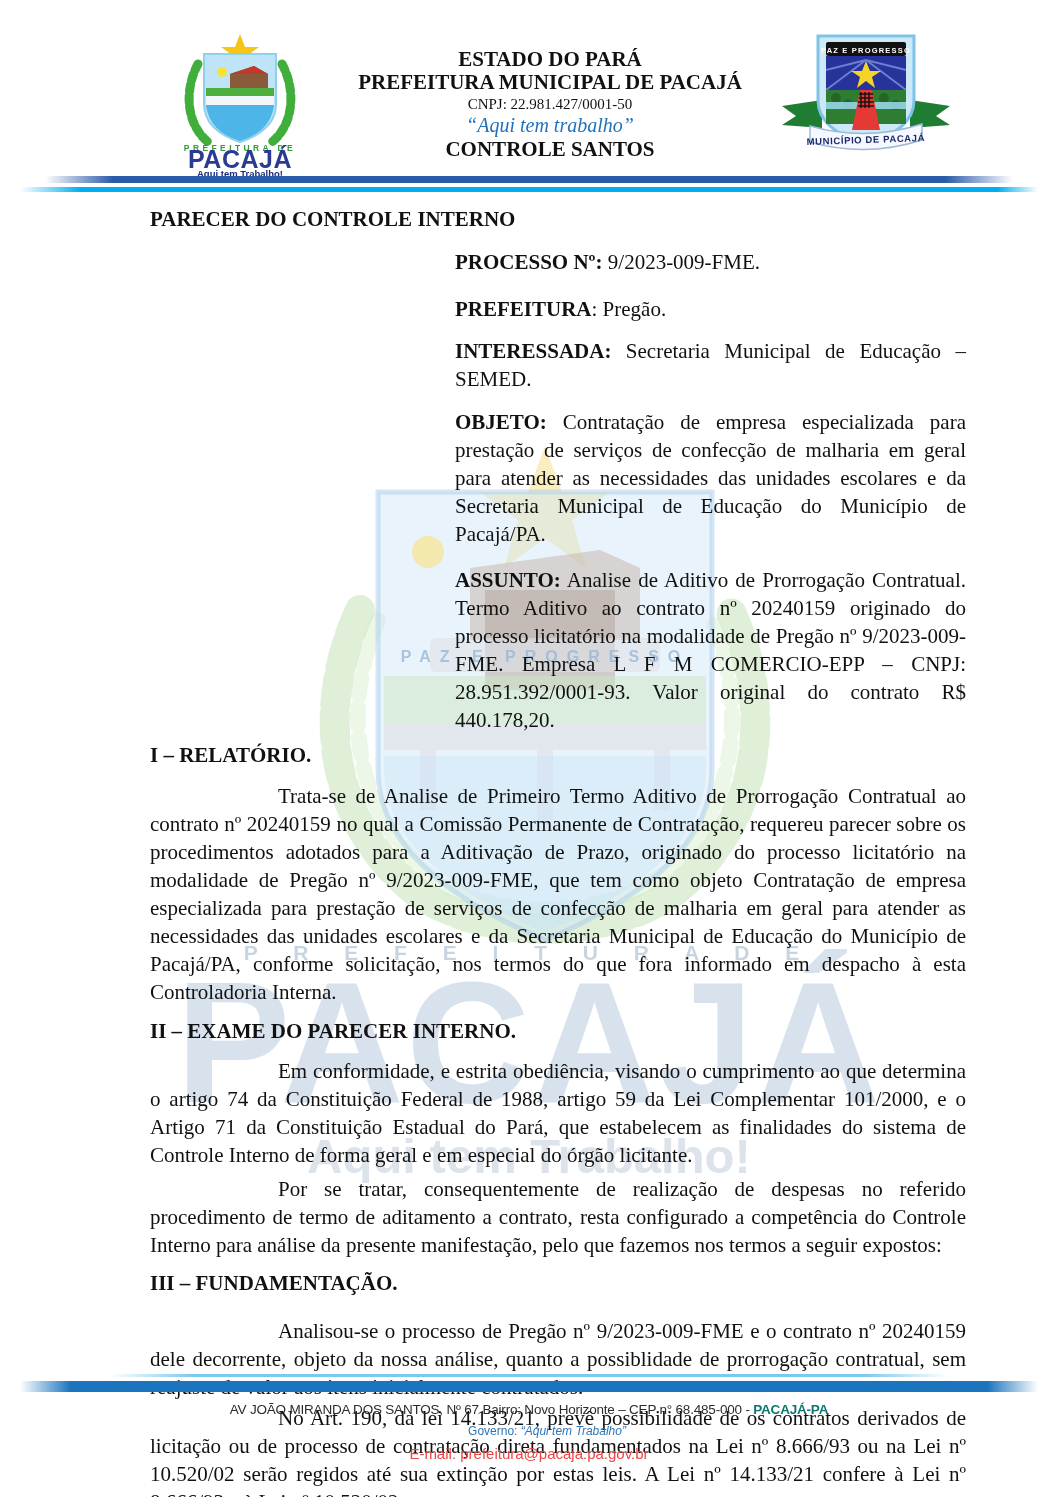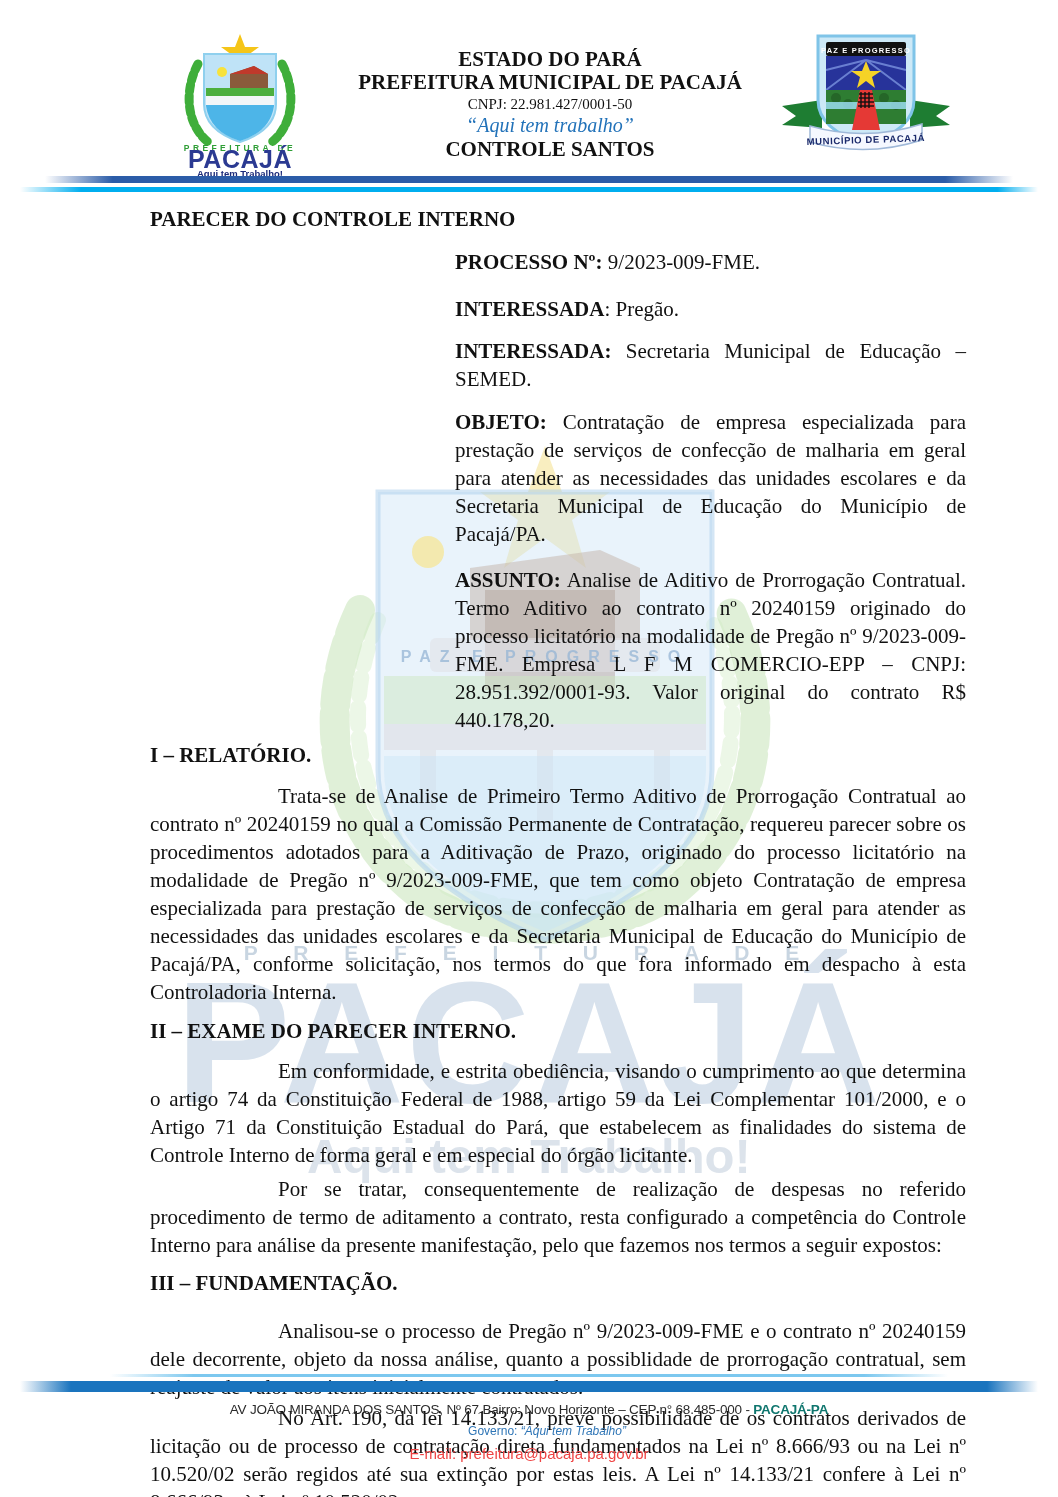--- a/index.html
+++ b/index.html
@@ -177,21 +177,21 @@
     <div class="bar-navy"></div>
     <div class="bar-cyan"></div>
   </div>
 
   <main class="content">
 
     <div class="doc-title">PARECER DO CONTROLE INTERNO</div>
 
     <div class="fields">
       <p class="field f1"><b>PROCESSO Nº:</b><span> 9/2023-009-FME.</span></p>
-      <p class="field f2"><b>INTERESSADA</b><span>: Pregão.</span></p>
+      <p class="field f2"><b>PREFEITURA</b><span>: Pregão.</span></p>
       <p class="field f3"><b>INTERESSADA:</b><span> Secretaria Municipal de Educação – SEMED.</span></p>
       <p class="field f4"><b>OBJETO:</b><span> Contratação de empresa especializada para prestação de serviços de confecção de malharia em geral para atender as necessidades das unidades escolares e da Secretaria Municipal de Educação do Município de Pacajá/PA.</span></p>
       <p class="field f5"><b>ASSUNTO:</b><span> Analise de Aditivo de Prorrogação Contratual. Termo Aditivo ao contrato nº 20240159 originado do processo licitatório na modalidade de Pregão nº 9/2023-009-FME. Empresa L F M COMERCIO-EPP – CNPJ: 28.951.392/0001-93. Valor original do contrato R$ 440.178,20.</span></p>
     </div>
 
     <div class="sec-h h1m">I – RELATÓRIO.</div>
     <p class="para p1m">Trata-se de Analise de Primeiro Termo Aditivo de Prorrogação Contratual ao contrato nº 20240159 no qual a Comissão Permanente de Contratação, requereu parecer sobre os procedimentos adotados para a Aditivação de Prazo, originado do processo licitatório na modalidade de Pregão nº 9/2023-009-FME, que tem como objeto Contratação de empresa especializada para prestação de serviços de confecção de malharia em geral para atender as necessidades das unidades escolares e da Secretaria Municipal de Educação do Município de Pacajá/PA, conforme solicitação, nos termos do que fora informado em despacho à esta Controladoria Interna.</p>
 
     <div class="sec-h h2m">II – EXAME DO PARECER INTERNO.</div>
     <p class="para p2m">Em conformidade, e estrita obediência, visando o cumprimento ao que determina o artigo 74 da Constituição Federal de 1988, artigo 59 da Lei Complementar 101/2000, e o Artigo 71 da Constituição Estadual do Pará, que estabelecem as finalidades do sistema de Controle Interno de forma geral e em especial do órgão licitante.</p>

